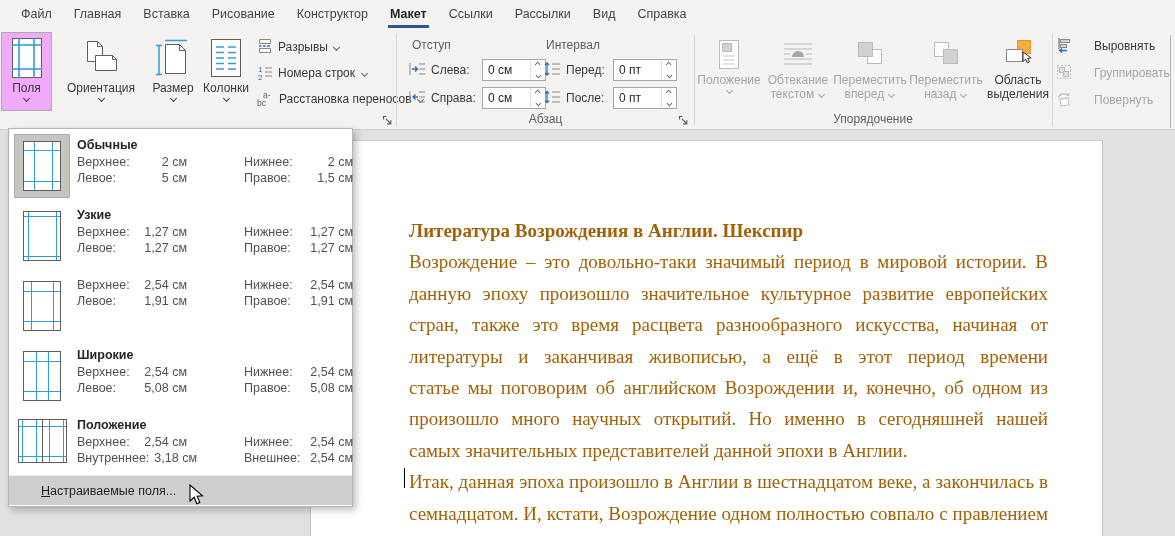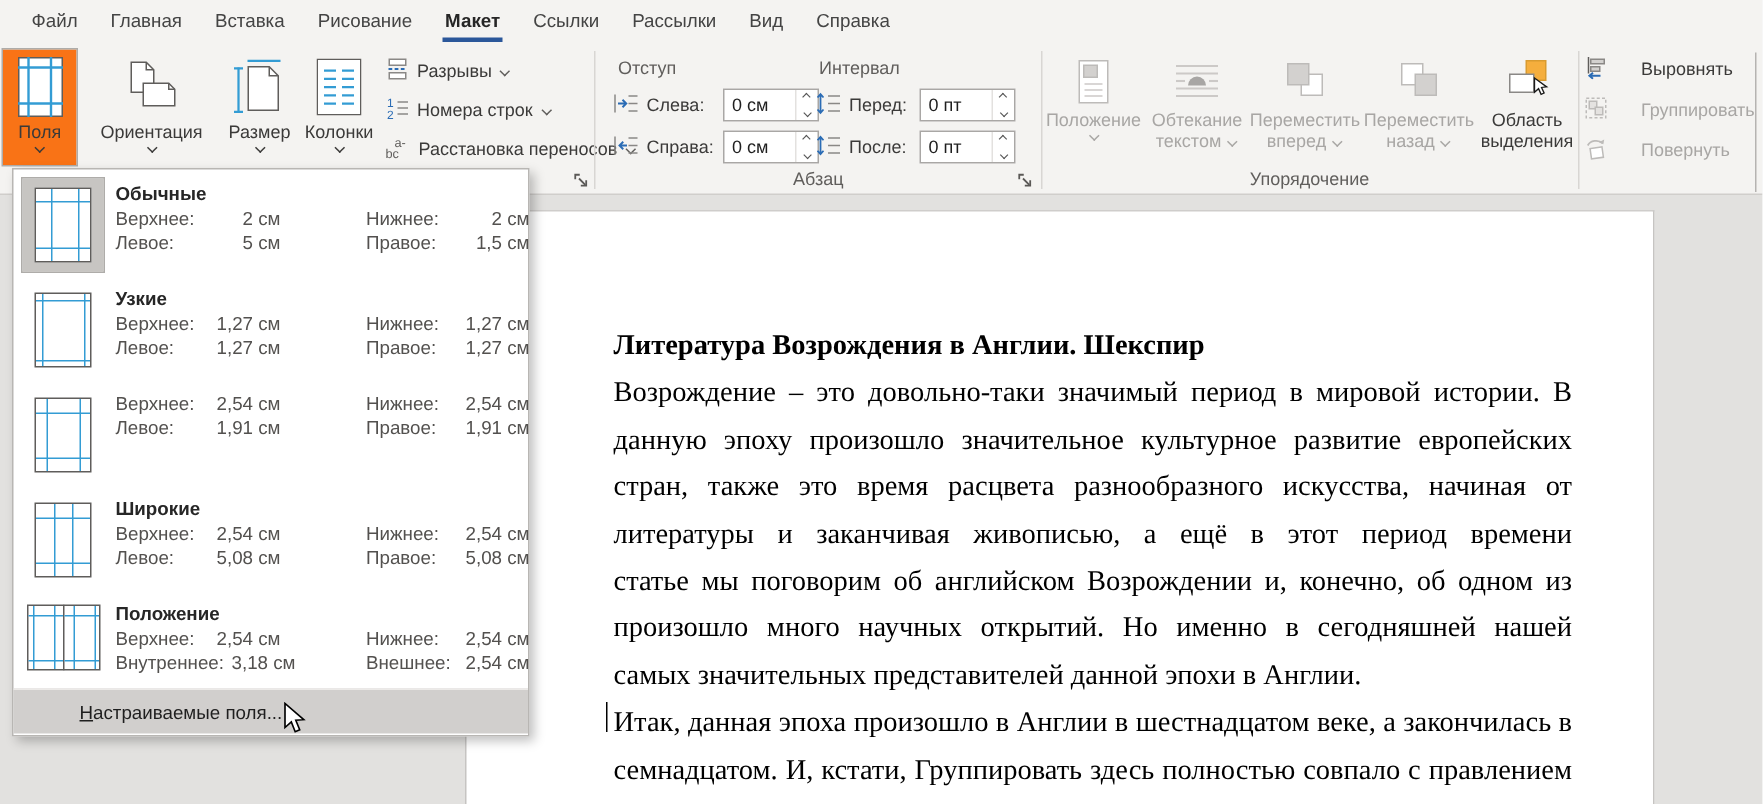--- a/index.html
+++ b/index.html
@@ -14,21 +14,21 @@
 
   
   #ribbon{position:absolute;left:0;top:28px;width:100%;height:102px;background:#f4f3f1;border-bottom:1px solid #d0cecb}
   .vdiv{position:absolute;top:6px;height:92px;width:1px;background:#d8d6d3}
   .grouplabel{position:absolute;top:84px;height:16px;font-size:12px;color:#605e5c;text-align:center}
   .launcher{position:absolute;top:85px;width:14px;height:14px;display:flex;align-items:center;justify-content:center;cursor:default}
 
   .bigbtn{position:absolute;top:5px;height:77px;display:flex;flex-direction:column;align-items:center;font-size:12px;color:#3b3a39;cursor:default}
   .bigbtn .ic{margin-top:3px;height:44px;display:flex;align-items:center}
   .bigbtn .lb{margin-top:1px;line-height:14px;white-space:nowrap}
-  .bigbtn.pressed{background:#f97316;outline:1px solid #aeaca9}
+  .bigbtn.pressed{background:#f0abfc;outline:1px solid #aeaca9}
   .chev{display:inline-block;width:8px;height:6px;position:relative;vertical-align:middle}
   .chev::before{content:"";position:absolute;left:1.5px;top:0.5px;width:4px;height:4px;border-right:1.4px solid currentColor;border-bottom:1.4px solid currentColor;transform:rotate(45deg)}
   .smbtn{position:absolute;display:flex;align-items:center;gap:5px;font-size:12px;color:#3b3a39;height:22px;cursor:default;white-space:nowrap}
 
   
   .subhdr{position:absolute;font-size:12px;color:#605e5c}
   .prow{position:absolute;display:flex;align-items:center;gap:5px;font-size:12px;color:#3b3a39}
   .spin{width:64px;height:22px;background:#fff;border:1px solid #a9a7a5;display:flex;align-items:center}
   .spin .spin-val{flex:1;padding-left:5px;font-size:12px;color:#1f1f1f}
   .spin .spin-btns{width:15px;height:100%;display:flex;flex-direction:column;align-items:center;justify-content:space-around;color:#555;border-left:1px solid #e3e1df}
@@ -38,61 +38,62 @@
   
   .medbtn{position:absolute;top:5px;height:77px;display:flex;flex-direction:column;align-items:center;font-size:12px;line-height:14px;text-align:center;cursor:default}
   .medbtn .ic{margin-top:4px;height:36px;display:flex;align-items:center}
   .medbtn.disabled{color:#a8a6a4}
   .rowbtn{position:absolute;left:1056px;display:flex;align-items:center;gap:22px;font-size:12px;height:22px;white-space:nowrap;cursor:default}
   .rowbtn.disabled{color:#a8a6a4}
 
   
   #docarea{position:absolute;left:0;top:130px;width:100%;height:406px;background:#e2e1df}
   #docpage{position:absolute;left:310px;top:10px;width:793px;height:500px;background:#fff;border:1px solid #c6c4c2;border-top-color:#cfcdcb}
-  #doctext{position:absolute;left:98px;top:74px;width:639px;color:#000000}
+  #doctext{position:absolute;left:98px;top:74px;width:639px;color:#a16207}
   .dl{font-family:"Liberation Serif","DejaVu Serif",serif;font-size:19px;line-height:31.4px;height:31.4px;text-align:justify;text-align-last:justify;white-space:nowrap0}
   .dl.left{text-align:left;text-align-last:left}
   .dl.title{font-weight:bold}
   #caret{position:absolute;left:93px;top:327px;width:1.4px;height:20px;background:#000}
 
   
-  #dropdown{position:absolute;left:8px;top:112px;width:345px;height:379px;background:#fff;border:1px solid #b8b6b3;box-shadow:3px 3px 7px rgba(0,0,0,.25);z-index:50}
+  #dropdown{position:absolute;left:8px;top:128px;width:345px;height:379px;background:#fff;border:1px solid #b8b6b3;box-shadow:3px 3px 7px rgba(0,0,0,.25);z-index:50}
   .mi{position:relative;height:70px;cursor:default}
   .mi.mirror{height:62px}
   .miconwrap{position:absolute;left:6px;top:2px;width:54px;height:62px;display:flex;align-items:center;justify-content:center}
   .miconwrap.sel{background:#c7c5c2;outline:1px solid #aeaca9}
   .micon{position:relative;width:38px;height:50px;border:1px solid #5f5d5b;background:#fff}
   .micon i{position:absolute;background:#339cd4;display:block}
   .micon .v{top:0;bottom:0;width:1.4px}
   .micon .h{left:0;right:0;height:1.4px}
   .micon.mp{width:25px;height:44px}
   .mirrorwrap{display:flex}
   .mirrorwrap .micon.mp + .micon.mp{margin-left:-1px}
   .mtext{position:absolute;left:68px;top:5px;right:4px}
   .mname{font-size:12.5px;font-weight:bold;color:#262626;height:17px}
   .mrow{position:relative;height:16px;font-size:12.5px;color:#53514f;white-space:nowrap}
   .ml1{position:absolute;left:0}
   .mv1{position:absolute;left:58px;width:52px;text-align:right}
   .ml2{position:absolute;left:167px}
   .mv2{position:absolute;left:218px;width:58px;text-align:right}
   #custom-row{position:absolute;left:0;right:0;bottom:1px;height:30px;background:#d1cfcd;border-top:1px solid #eceae8;display:flex;align-items:center;cursor:default}
-  #custom-row .txt{margin-left:44px;font-size:12.5px;color:#1f1f1f}
+  #custom-row .txt{margin-left:32px;font-size:12.5px;color:#1f1f1f}
   #custom-row .u{text-decoration:underline}
   #menu-cursor{position:absolute;left:180px;top:355px;z-index:60}
 
   #right-edge-div{position:absolute;left:1170px;top:35px;height:93px;width:1px;background:#b5b3b1}
 </style>
 </head>
 <body>
 
 <div id="tabs">
   <div class="tab">Файл</div>
   <div class="tab">Главная</div>
   <div class="tab">Вставка</div>
   <div class="tab">Рисование</div>
+  <div class="tab">Конструктор</div>
   <div class="tab active">Макет</div>
   <div class="tab">Ссылки</div>
   <div class="tab">Рассылки</div>
   <div class="tab">Вид</div>
   <div class="tab">Справка</div>
 </div>
 
 <div id="ribbon">
 
   <div class="bigbtn pressed" style="left:2px;width:49px">
@@ -410,21 +411,21 @@
     <div id="doctext">
       <div class="dl title left">Литература Возрождения в Англии. Шекспир</div>
       <div class="dl">Возрождение – это довольно-таки значимый период в мировой истории. В</div>
       <div class="dl">данную эпоху произошло значительное культурное развитие европейских</div>
       <div class="dl">стран, также это время расцвета разнообразного искусства, начиная от</div>
       <div class="dl">литературы и заканчивая живописью, а ещё в этот период времени</div>
       <div class="dl">статье мы поговорим об английском Возрождении и, конечно, об одном из</div>
       <div class="dl">произошло много научных открытий. Но именно в сегодняшней нашей</div>
       <div class="dl left">самых значительных представителей данной эпохи в Англии.</div>
       <div class="dl">Итак, данная эпоха произошло в Англии в шестнадцатом веке, а закончилась в</div>
-      <div class="dl">семнадцатом. И, кстати, Группировать здесь полностью совпало с правлением</div>
+      <div class="dl">семнадцатом. И, кстати, Возрождение одном полностью совпало с правлением</div>
     </div>
     <div id="caret"></div>
   </div>
 </div>
 
 <div id="dropdown">
 
   <div class="mi" style="margin-top:4px">
     <div class="miconwrap sel">
       <div class="micon">

